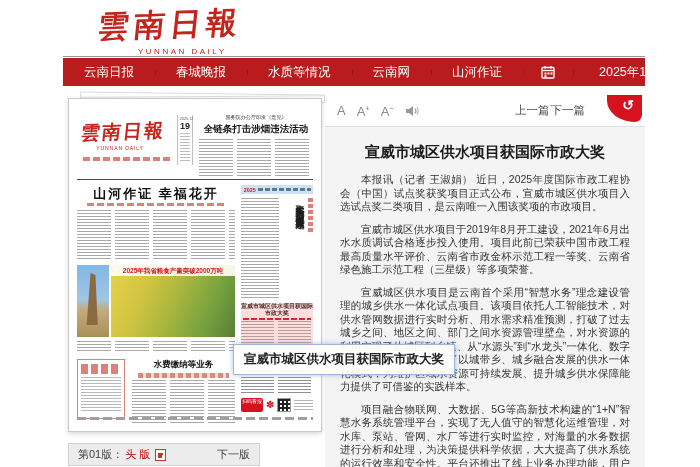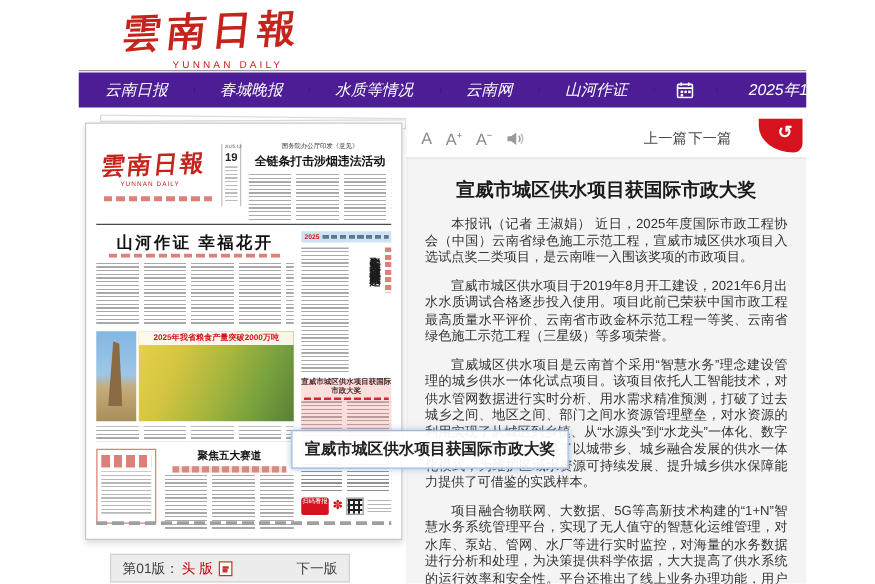--- a/index.html
+++ b/index.html
@@ -14,21 +14,21 @@
   .logo-cn {
     font-family:"DejaVu Serif", serif; font-weight:bold; font-size:31px;
     color:#c5241c; letter-spacing:5px; transform:skewX(-8deg) rotate(-2deg);
   }
   .logo-en { font-size:8px; color:#c5241c; letter-spacing:2.5px; padding-left:40px; margin-top:1px; }
   .header-rule { position:absolute; left:63px; top:56px; width:582px; border-top:1px solid #9a9a9a; }
 
   
   .nav {
     position:absolute; left:63px; top:58px; width:582px; height:28px;
-    background:#4c1d95; display:flex; align-items:center; color:#fff; font-size:12.5px;font-style:italic;
+    background:#b91c1c; display:flex; align-items:center; color:#fff; font-size:12.5px;
   }
   .nav-item { padding:0 21px; cursor:pointer; position:relative; white-space:nowrap; }
   .nav-item + .nav-item::before, .nav-cal::before, .nav-date::before {
     content:""; position:absolute; left:0; top:6px; bottom:6px; width:1px; background:rgba(0,0,0,.16);
   }
   .nav-cal { position:relative; padding:0 18px; display:flex; align-items:center; cursor:pointer; }
   .nav-date { position:relative; padding:0 26px; white-space:nowrap; }
 
   
   .paper-wrap { position:absolute; left:68px; top:98px; width:254px; height:334px; }
@@ -137,21 +137,21 @@
                         repeating-linear-gradient(#222 0 2px, transparent 2px 4px);
       background-color:#fff; }
   .np-qr-txt { flex:1; height:10px; background-image:repeating-linear-gradient(#b5b5b5 0 1px, transparent 1px 3px); }
 
   .np-foot { position:absolute; left:0; top:310px; width:236px; height:3px;
              background-image:repeating-linear-gradient(90deg,#9f9f9f 0 9px, transparent 9px 13px); }
 
   
   .pager { position:absolute; left:68px; top:443px; width:192px; height:23px;
            background:#ececec; border:1px solid #d2d2d2; display:flex; align-items:center;
-           padding:0 9px; font-size:11px; color:#3e3e3e;margin-left:20px; }
+           padding:0 9px; font-size:11px; color:#3e3e3e; }
   .pager-name { color:#c00000; margin-left:2px; }
   .pdf-icon { width:11px; height:12px; margin-left:5px; position:relative; cursor:pointer;
               background:#fff; border:1px solid #c0392b; }
   .pdf-icon::before { content:""; position:absolute; left:2px; top:3px; right:2px; height:2px; background:#c0392b; }
   .pdf-icon::after  { content:""; position:absolute; left:2px; bottom:2px; width:4px; height:3px; background:#c0392b; }
   .pager-next { margin-left:auto; cursor:pointer; color:#3e3e3e; }
 
   
   .pane { position:absolute; left:325px; top:95px; width:320px; height:372px; background:#f4f4f4; }
   .pane-toolbar { height:32px; background:#fff; border-bottom:1px solid #dedede;
@@ -253,21 +253,21 @@
       </div>
 
       <div class="np-cols2 txt"></div>
 
       <div class="np-notice">
         <div class="r1 txt-red"></div>
         <div class="r2"></div>
       </div>
 
       <div class="np-mid">
-        <div class="np-h3">聚焦五大赛道</div>
+        <div class="np-h3">水费缴纳等业务</div>
         <div class="np-h3sub"></div>
         <div class="np-cols3 txt"></div>
       </div>
 
       <div class="np-hl">
         <div class="np-hl-head">宣威市城区供水项目获国际市政大奖</div>
         <div class="np-hl-rule"></div>
         <div class="np-hl-body"></div>
         <div class="np-hl-img"></div>
       </div>
@@ -308,20 +308,20 @@
       <span>上一篇</span>
       <span>下一篇</span>
     </span>
     <span class="back-fan">
       <span class="arrow">↺</span>
     </span>
   </div>
 
   <div class="article">
     <div class="article-title">宣威市城区供水项目获国际市政大奖</div>
-    <p>本报讯（记者 王淑娟） 近日，2025年度国际市政工程协会（中国）云南省绿色施工示范工程，宣威市城区供水项目入选试点奖二类项目，是云南唯一入围该奖项的市政项目。</p>
+    <p>本报讯（记者 王淑娟） 近日，2025年度国际市政工程协会（中国）试点奖获奖项目正式公布，宣威市城区供水项目入选试点奖二类项目，是云南唯一入围该奖项的市政项目。</p>
     <p>宣威市城区供水项目于2019年8月开工建设，2021年6月出水水质调试合格逐步投入使用。项目此前已荣获中国市政工程最高质量水平评价、云南省市政金杯示范工程一等奖、云南省绿色施工示范工程（三星级）等多项荣誉。</p>
     <p>宣威城区供水项目是云南首个采用“智慧水务”理念建设管理的城乡供水一体化试点项目。该项目依托人工智能技术，对供水管网数据进行实时分析、用水需求精准预测，打破了过去城乡之间、地区之间、部门之间水资源管理壁垒，对水资源的利用实现了从城区到乡镇、从“水源头”到“水龙头”一体化、数字化、智慧化管控，构建了以城带乡、城乡融合发展的供水一体化模式，为维护区域水资源可持续发展、提升城乡供水保障能力提供了可借鉴的实践样本。</p>
     <p>项目融合物联网、大数据、5G等高新技术构建的“1+N”智慧水务系统管理平台，实现了无人值守的智慧化运维管理，对水库、泵站、管网、水厂等进行实时监控，对海量的水务数据进行分析和处理，为决策提供科学依据，大大提高了供水系统的运行效率和安全性。平台还推出了线上业务办理功能，用户只需通过手机，就能轻松办理报漏、报修、水费缴纳等业务，还能随时查看家里的用水趋势、水质等情况，享受到了更加便捷的用水服务。</p>
   </div>
 </div>
 
 <div class="tooltip">宣威市城区供水项目获国际市政大奖</div>
 
 </body></html>

